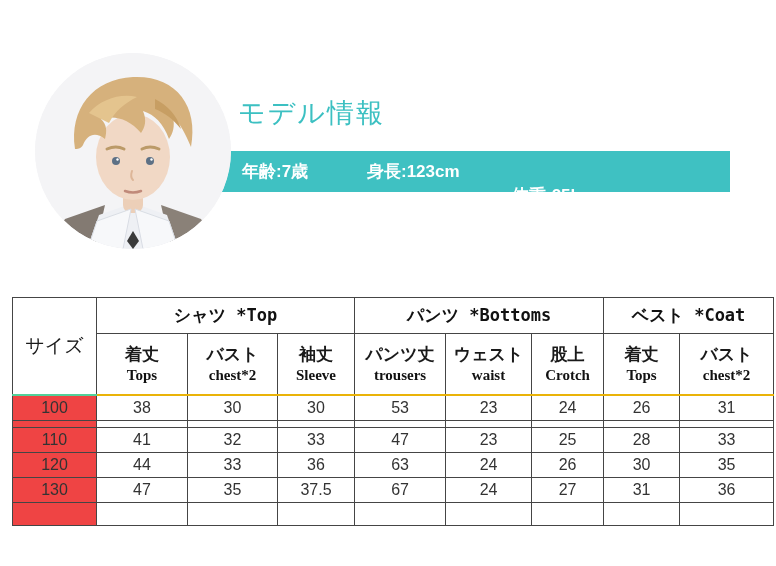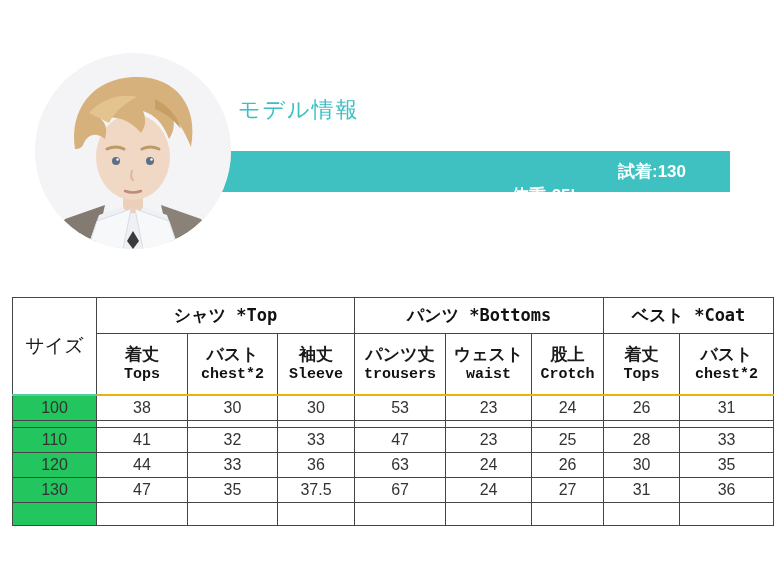--- a/index.html
+++ b/index.html
@@ -12,21 +12,21 @@
 
   
   .photo-circle{
     position:absolute;left:35px;top:53px;width:196px;height:196px;
     border-radius:50%;overflow:hidden;background:#f4f4f6;z-index:3;
   }
 
   
   .model-title{
     position:absolute;left:238px;top:95px;
-    font-size:22px;letter-spacing:2px;color:#3cc0c2;font-weight:400;
+    font-size:27px;letter-spacing:2px;color:#3cc0c2;font-weight:400;
     z-index:1;
   }
   .model-banner{
     position:absolute;left:222px;top:151px;width:508px;height:41px;
     background:#3fc1c2;z-index:1;
   }
   .model-banner .stat{
     position:absolute;top:0;height:41px;line-height:41px;
     color:#ffffff;font-size:17px;font-weight:bold;white-space:nowrap;
   }
@@ -45,23 +45,23 @@
   tr.group-row th{height:35px;}
   tr.col-row th{height:60px;border-bottom:2px solid #eab308;}
   th.size-head{border-bottom:2px solid #52d19a;font-size:19px;font-weight:normal;color:#1a1a1a;}
   .group-label{
     font-weight:bold;font-size:17px;color:#111;
     font-family:"DejaVu Sans Mono","Liberation Mono",monospace;
   }
   .col-jp{display:block;font-size:17px;line-height:1.3;color:#1a1a1a;}
   .col-en{
     display:block;font-size:15px;line-height:1.2;font-weight:bold;color:#111;
-    font-family:Liberation Mono, monospace;
-  }
-  td.size-cell{background:#22c55e;font-size:16px;color:#333;margin-left:38px;}
+    font-family:Liberation Serif, serif;
+  }
+  td.size-cell{background:#ef4444;font-size:16px;color:#333;margin-left:38px;}
   td.num{font-size:16px;color:#333;background:#fff;}
   tr.row-first td{height:26px;}
   tr.data-row td{height:24px;}
   tr.spacer-row td{height:6px;}
   tr.empty-row td{height:22px;}
 </style>
 </head>
 <body>
 
 <div class="photo-circle">
@@ -103,22 +103,23 @@
 
       <path d="M97,118 Q95,124 98,127" stroke="#ddb698" stroke-width="2" fill="none" stroke-linecap="round"></path>
 
       <path d="M90,138 Q98,141 106,138" stroke="#c08a7a" stroke-width="2.5" fill="none" stroke-linecap="round"></path>
     </g>
   </svg>
 </div>
 
 <div class="model-title">モデル情報</div>
 <div class="model-banner">
+  <span class="stat stat-0">年齢:7歳</span>
+  <span class="stat stat-1">身長:123cm</span>
   <span class="stat stat-2">体重:25kg</span>
-  <span class="stat stat-3">試着:130</span>
 </div>
 
 <div class="size-table-wrap">
   <table class="size-table">
     <colgroup>
       <col style="width:84px">
         <col style="width:91px">
         <col style="width:90px">
         <col style="width:77px">
       <col style="width:91px">

